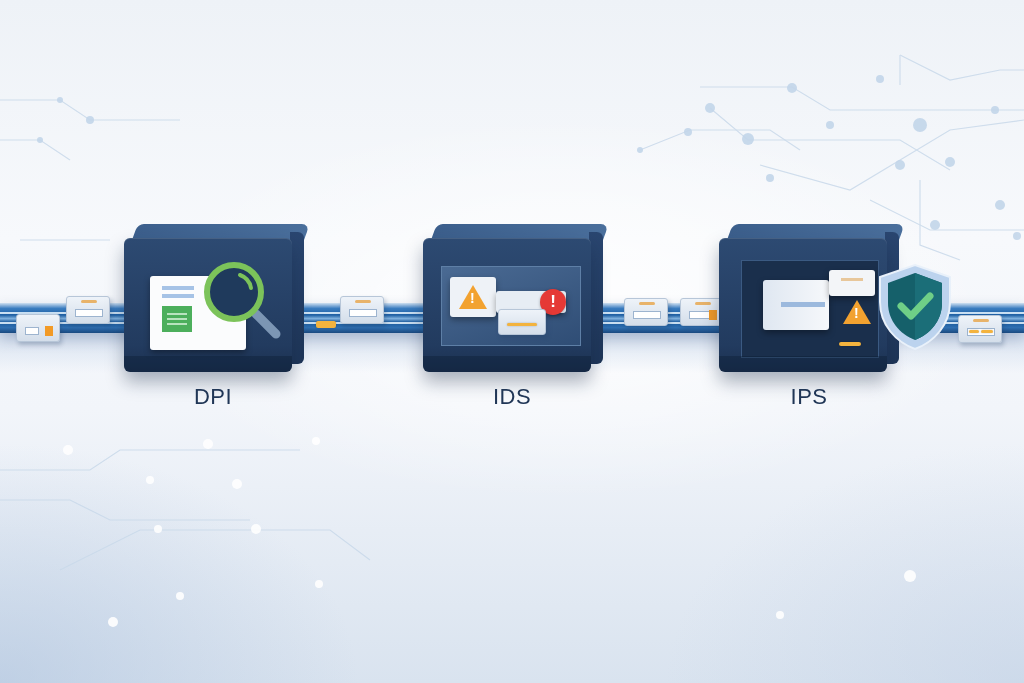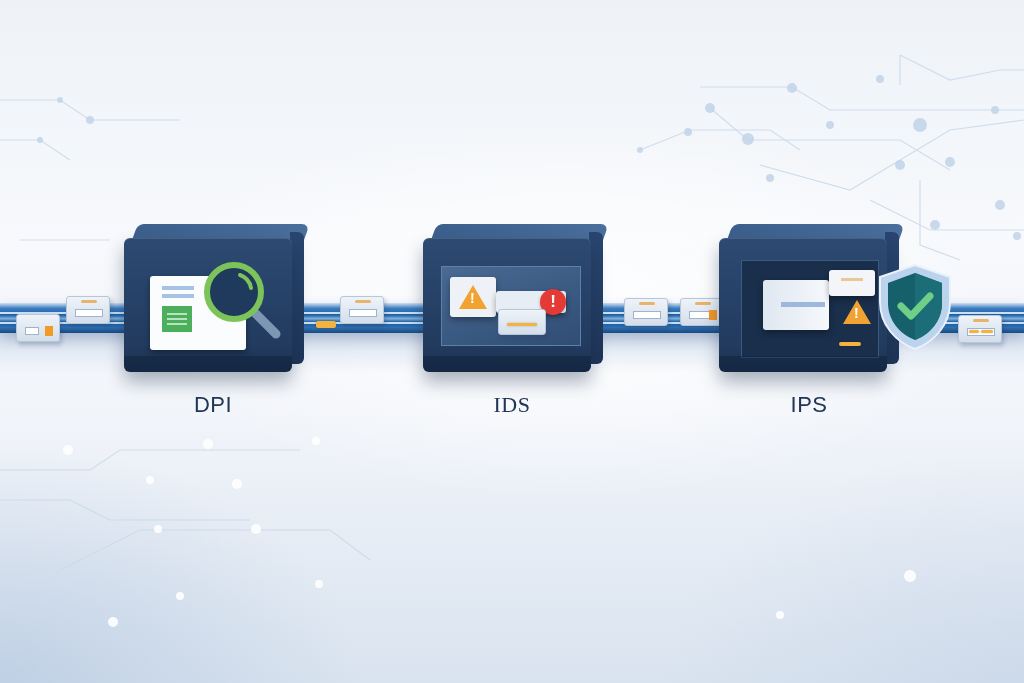--- a/index.html
+++ b/index.html
@@ -52,21 +52,21 @@
     position: absolute; left: 0; top: 14px; right: 12px; bottom: 0;
     background: linear-gradient(180deg, #2d4a72 0%, #223b5f 80%, #1b3050 100%);
     border-radius: 6px;
     box-shadow: 0 10px 18px rgba(20,40,70,0.35), inset 0 1px 0 rgba(255,255,255,0.12);
   }
   .device .front::after {
     content: ""; position: absolute; left: 0; right: 0; bottom: 0; height: 16px;
     background: rgba(10,25,45,0.35); border-radius: 0 0 6px 6px;
   }
   .label {
-    position: absolute; top: 392px; font-size: 22px; color: #203656; letter-spacing: 0.5px;
+    position: absolute; top: 384px; font-size: 22px; color: #203656; letter-spacing: 0.5px;
     text-align: center; width: 120px;
   }
 
   
   .packet {
     position: absolute; width: 44px; height: 28px;
     background: linear-gradient(180deg, #eef3f9, #d4deea);
     border: 1px solid #b7c6d8; border-radius: 3px;
     box-shadow: 2px 3px 4px rgba(30,60,100,0.25);
   }
@@ -218,21 +218,21 @@
           </div>
       </div>
       <div class="doc" style="left:54px;top:24px;width:70px;height:22px;background:#e7edf4;"></div>
       <div class="alert-circle" style="left:98px;top:22px;">!</div>
       <div class="packet" style="left:56px;top:42px;width:48px;height:26px;">
           <div class="chip" style="left:8px;top:13px;width:30px;height:3px;"></div>
         </div>
     </div>
   </div>
 </div>
-<div class="label" style="left:452px;font-family:Liberation Serif, serif;">IDS</div>
+<div class="label" style="left:452px;">IDS</div>
 
 <div class="device" style="left:719px;width:180px;">
   <div class="top"></div>
   <div class="side"></div>
   <div class="front">
     <div style="position:absolute;left:22px;top:22px;width:138px;height:98px;background:#1a2f4c;border:1px solid #3b5a82;"></div>
     <div class="doc" style="left:44px;top:42px;width:66px;height:50px;background:linear-gradient(90deg,#dfe7f1,#f6f8fb);">
       <div style="position:absolute;left:18px;top:22px;width:44px;height:5px;background:#9cb9dd;"></div>
     </div>
     <div class="doc" style="left:110px;top:32px;width:46px;height:26px;background:#f3f5f8;">

